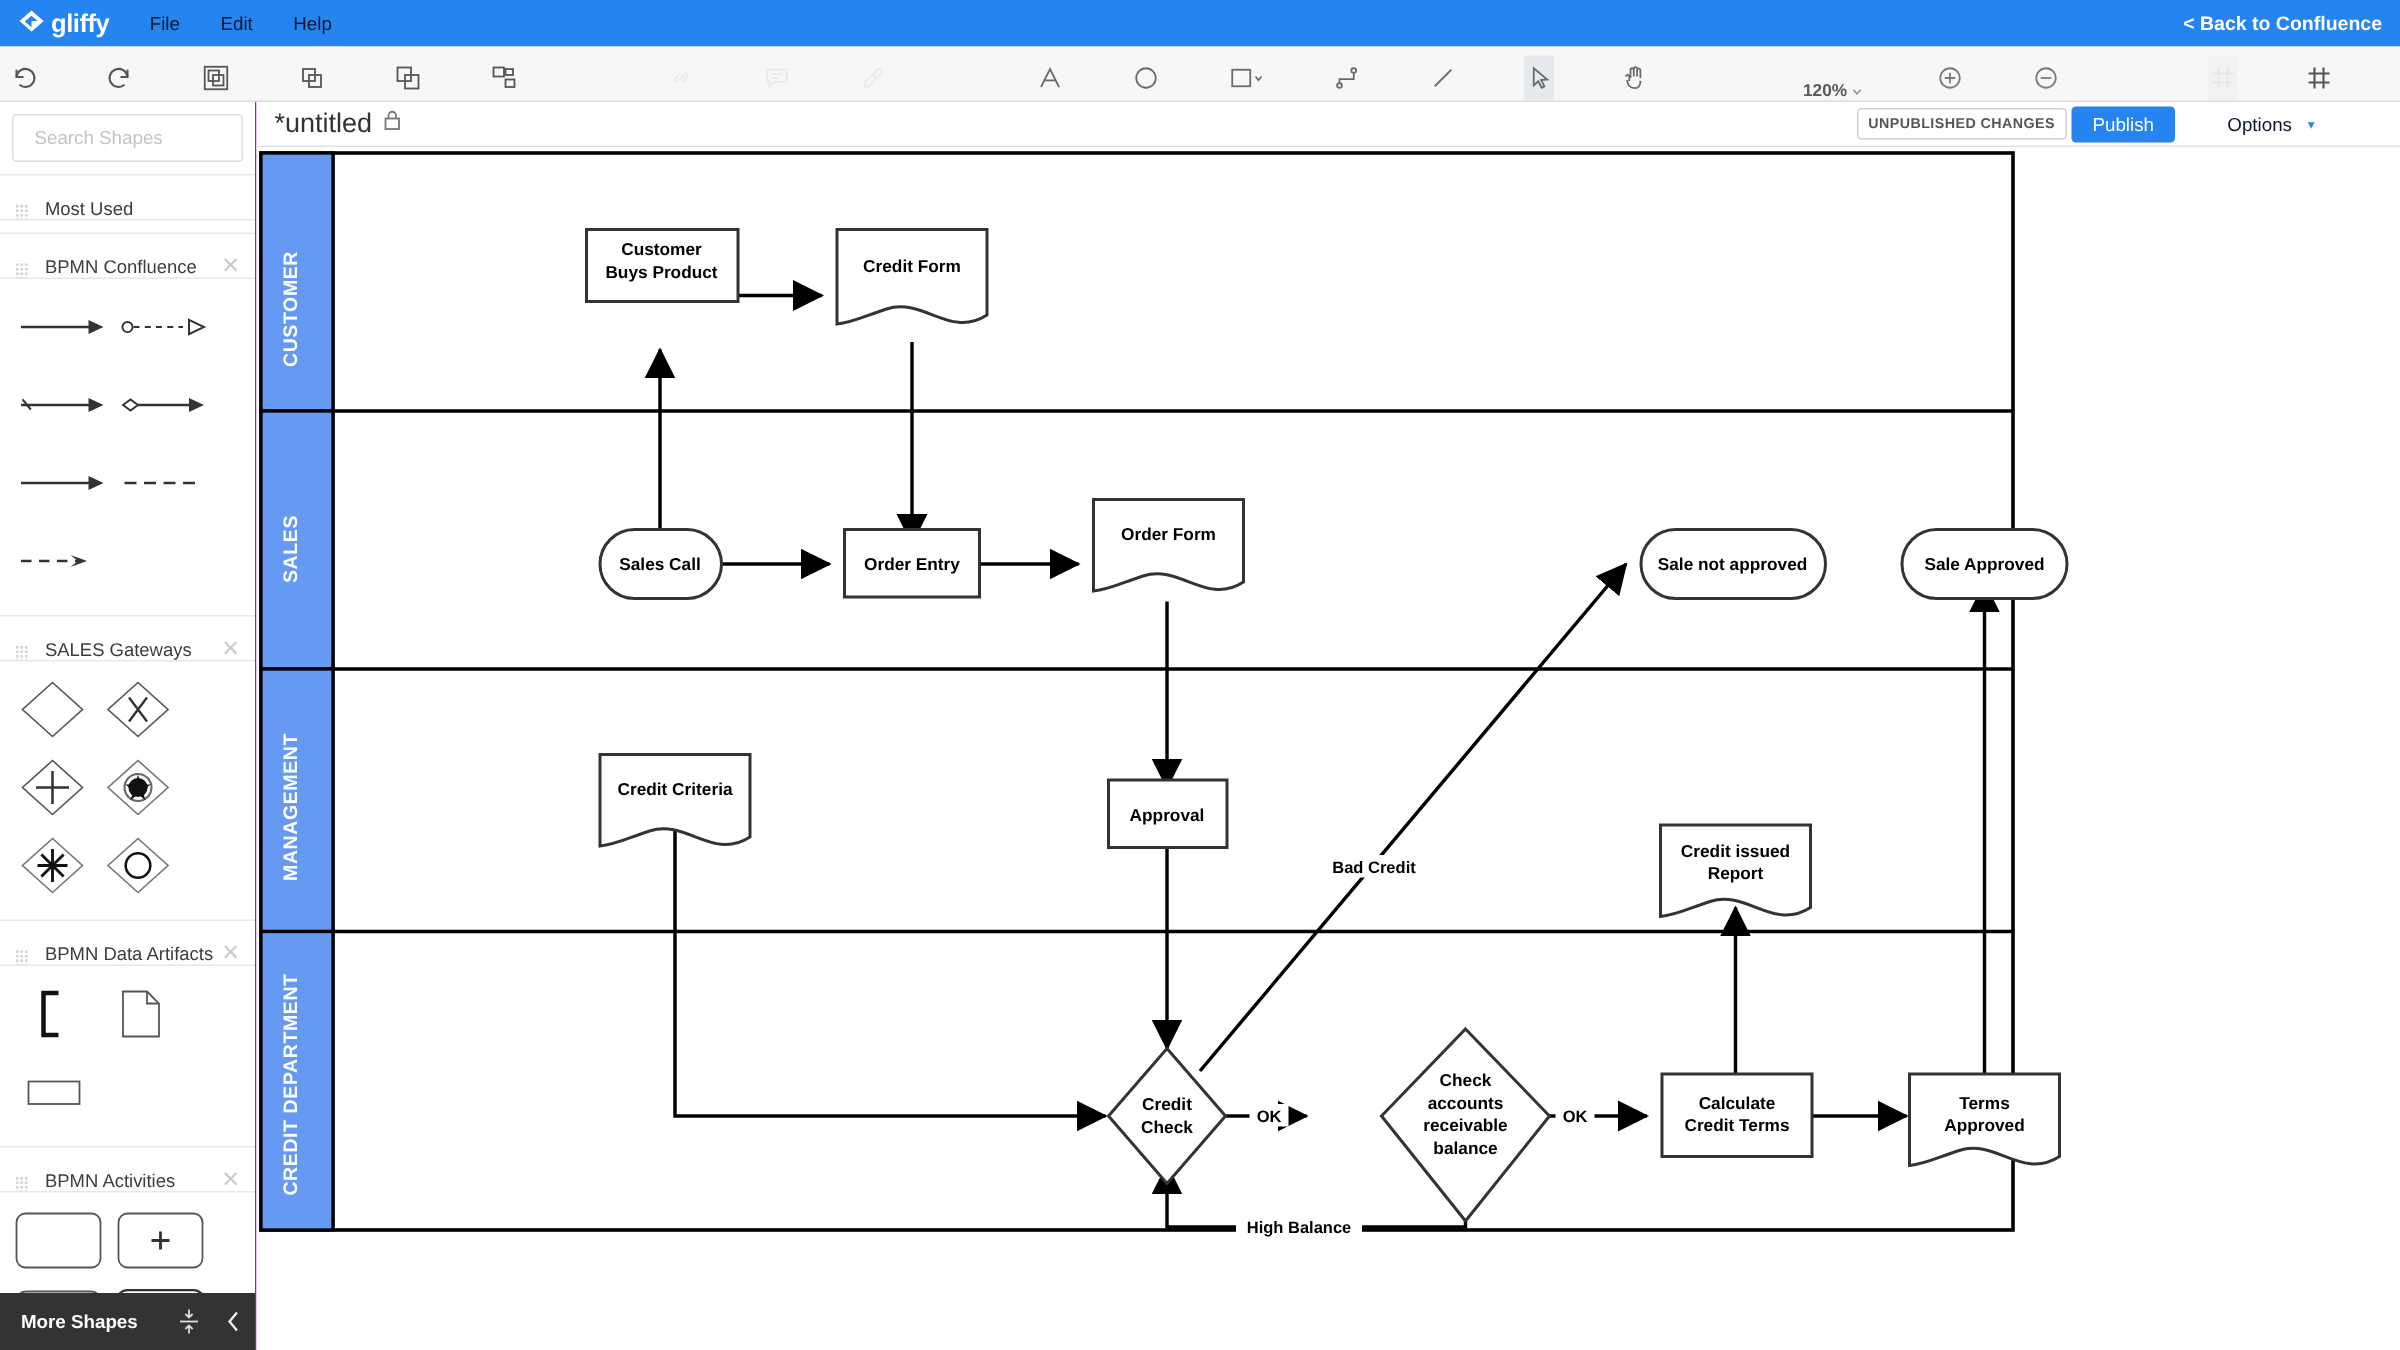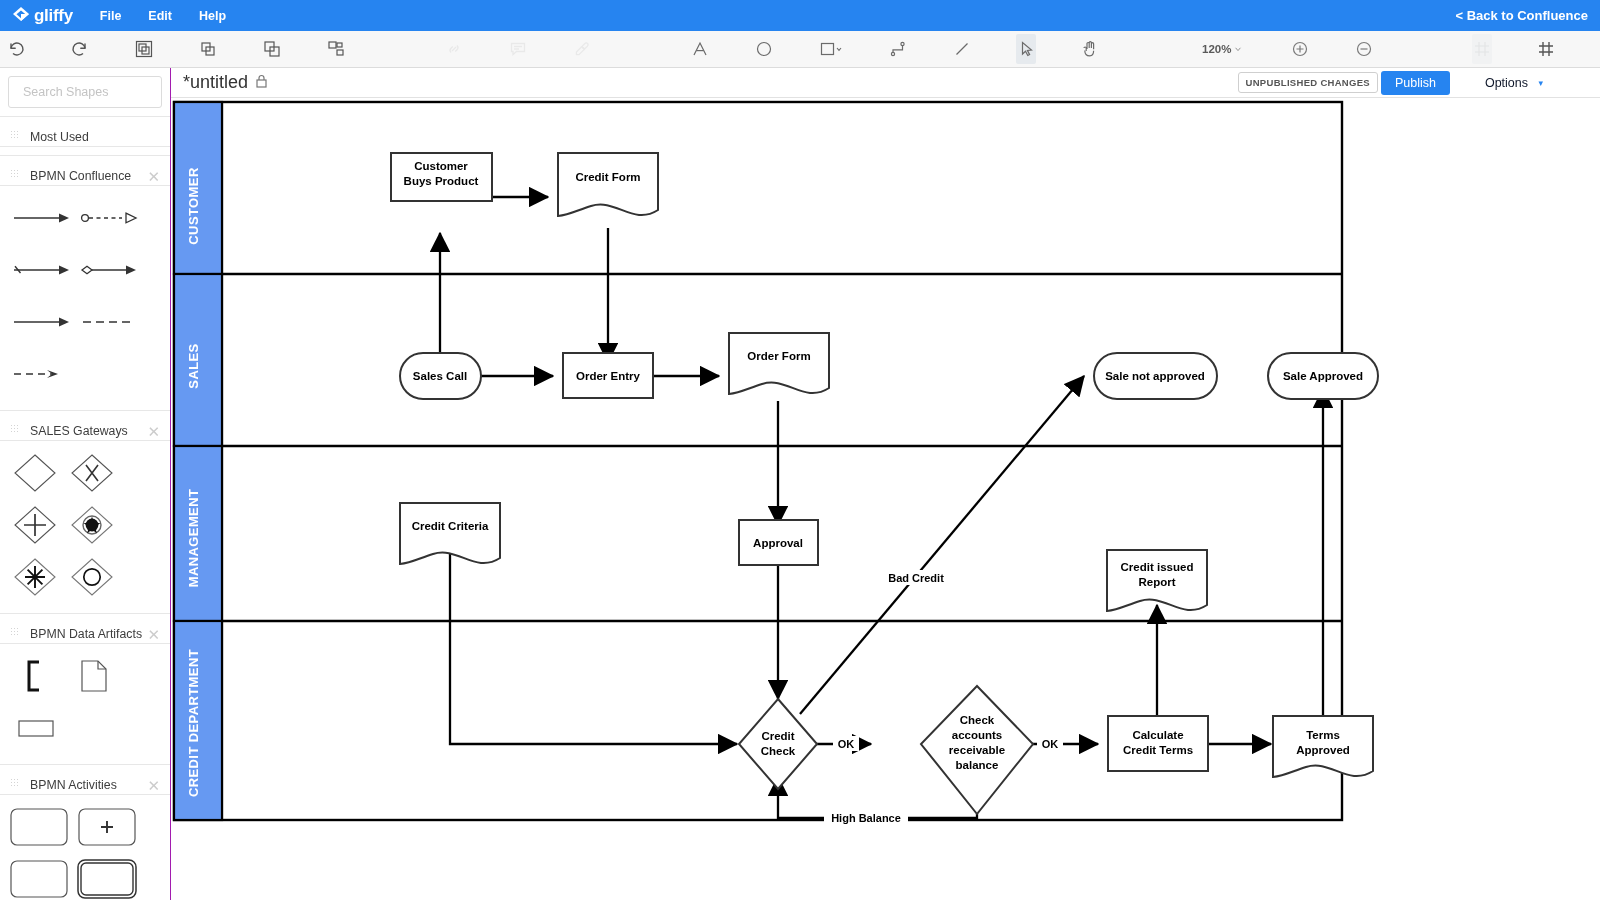--- a/index.html
+++ b/index.html
@@ -6,46 +6,46 @@
   html,body { width:1600px; height:900px; overflow:hidden; background:#fff;
     font-family:"Liberation Sans", sans-serif; }
 
   
   #topbar { position:absolute; left:0; top:0; width:1600px; height:31px;
     background:#2684f0; display:flex; align-items:center; }
   #logo { display:flex; align-items:center; margin-left:10px;text-align:center; }
   #logo svg { display:block; }
   #logo .word { color:#fff; font-size:17px; font-weight:700; letter-spacing:-.3px;
     margin-left:2px; }
-  .topmenu { color:#ffffff; font-size:12.5px; font-weight:700; margin-left:27px; cursor:pointer; }
+  .topmenu { color:#0f172a; font-size:12.5px; font-weight:400; margin-left:27px; cursor:pointer; }
   #backlink { position:absolute; right:12px; color:#fff; font-size:13px; font-weight:700;
     cursor:pointer; }
 
   
   #toolbar { position:absolute; left:0; top:31px; width:1600px; height:37px;
-    background:#f7f7f7; border-bottom:1px solid #dcdcdc; display:flex; align-items:center;gap:40px; }
+    background:#f7f7f7; border-bottom:1px solid #dcdcdc; display:flex; align-items:flex-end;gap:40px; }
   .tb { width:30px; height:30px; margin:0 2px; display:flex; align-items:center;
     justify-content:center; border-radius:2px; cursor:pointer; }
   .tb.first { margin-left:6px; }
   .tb.sel { background:#e6eaee; }
   .tb.dim svg, .tb.dim { opacity:.35; }
   .tbsep { width:1px; height:24px; background:#dcdcdc; margin:0 7px; }
   .zoomlbl { font-size:11.5px; font-weight:700; color:#5a5a5a; cursor:pointer;
     display:flex; align-items:center; gap:3px; padding:0 6px; }
 
   
   #sidebar { position:absolute; left:0; top:68px; width:171px; height:832px;
     background:#fff; border-right:1px solid #a21caf; overflow:hidden; }
   #searchwrap { height:32px; margin:8px; border:1px solid #dcdcdc; border-radius:3px;
     display:flex; align-items:center; padding:0 8px; }
   #searchwrap input { border:0; outline:0; font-size:12.5px; color:#555;
     font-family:"Liberation Sans", sans-serif; width:130px; margin-left:6px; }
   #searchwrap input::placeholder { color:#c4c4c4; }
   .secthead { height:31px; border-top:1px solid #e7e7e7; border-bottom:1px solid #e7e7e7;
-    display:flex; align-items:flex-start; padding:13px 10px; cursor:pointer; }
+    display:flex; align-items:flex-end; padding:0 10px; cursor:pointer; }
   .grip { width:9px; height:10px; opacity:.28; margin-right:11px;
     background-image:radial-gradient(#666 42%, transparent 44%);
     background-size:3px 3px; }
   .secttitle { font-size:12.3px; color:#3d3d3d; flex:1; }
   .sectx { font-size:15px; color:#ccc; line-height:1; }
   .shaperow { display:flex; flex-wrap:wrap; padding:6px 0 10px 0; }
   .shapecell { width:57px; height:52px; display:flex; align-items:center;
     justify-content:center; cursor:pointer; }
   .shapecell.sel { }
   .shapecell.big { width:68px; height:52px; }
@@ -411,20 +411,35 @@
       </div>
     <div class="shapecell big sel" style="height:52px">
       <svg width="64" height="46" viewBox="0 0 64 46">
           <rect x="3" y="4" width="58" height="38" rx="7" fill="none" stroke="#333" stroke-width="1.5"></rect>
         <rect x="6" y="7" width="52" height="32" rx="5" fill="none" stroke="#333" stroke-width="1.4"></rect>
         </svg>
       </div>
 
   </div>
 
+  <div id="moreshapes">
+    <span class="lbl">More Shapes</span>
+    <span class="ic">
+      <svg width="16" height="18" viewBox="0 0 16 18" fill="none" stroke="#ddd" stroke-width="1.2">
+        <path d="M8 1v5M5.6 4 8 6.4 10.4 4"></path>
+          <path d="M2 9h12"></path>
+        <path d="M8 17v-5M5.6 14 8 11.6 10.4 14"></path>
+        </svg>
+      </span>
+    <span class="ic">
+      <svg width="14" height="16" viewBox="0 0 14 16" fill="none" stroke="#eee" stroke-width="1.6">
+        <path d="M9 2 4 8 9 14"></path>
+        </svg>
+      </span>
+  </div>
 </div>
 
 <div id="dochead">
   <span id="doctitle">*untitled</span>
   <span id="lockicon">
     <svg width="11" height="14" viewBox="0 0 11 14" fill="none" stroke="#777" stroke-width="1.2">
       <rect x="1" y="6" width="9" height="7"></rect>
         <path d="M3 6V4a2.5 2.5 0 0 1 5 0v2"></path>
       </svg>
   </span>

